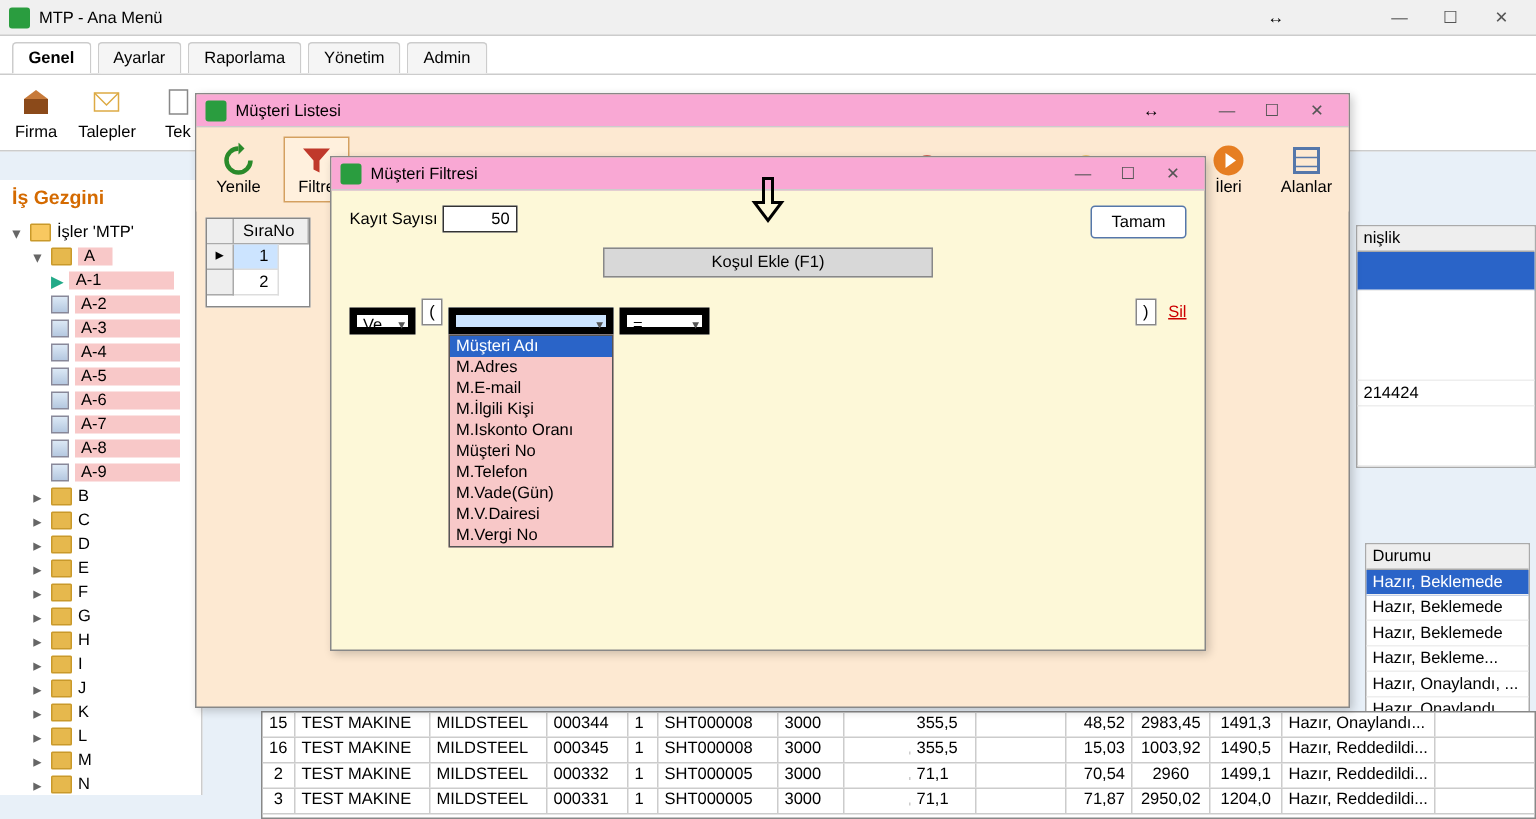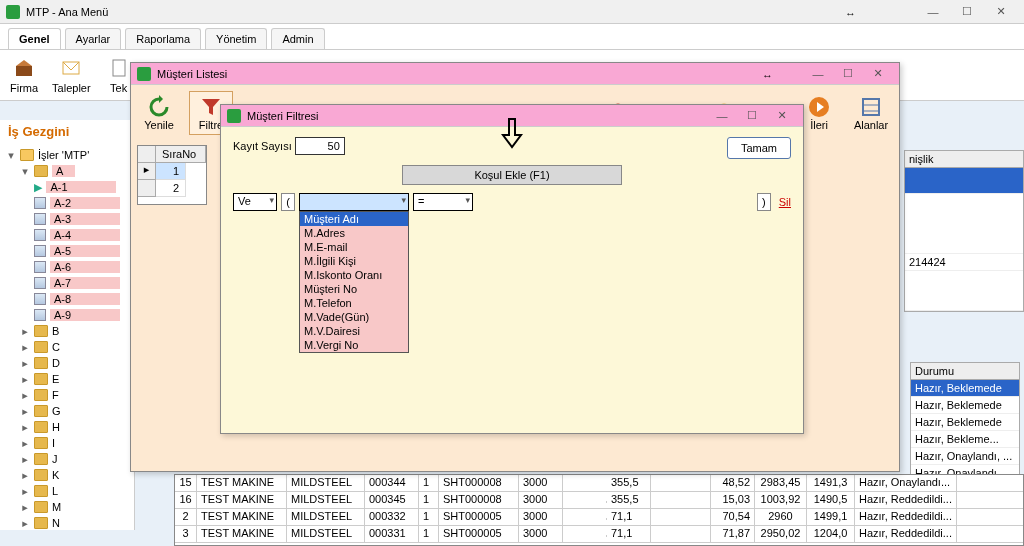--- a/index.html
+++ b/index.html
@@ -47,21 +47,21 @@
   .gridRow.sel .cell { background:#cce4ff; }
 
   .filtre { left: 220px; top: 104px; width: 584px; height: 330px; background: #fdf8d8; }
   .filtre .body { padding: 10px 12px; position:relative; height: calc(100% - 22px);}
   .numbox { width:50px; height:18px; border:1px solid #333; text-align:right; padding:1px 4px; background:#fff;}
   .tamam { position:absolute; right:12px; top:10px; width:64px; height:22px; background:#fff; border:1px solid #57a; border-radius:3px; text-align:center; line-height:20px;}
   .kosul { width:220px; height:20px; margin:10px auto 0; background:#d8d8d8; border:1px solid #888; text-align:center; line-height:18px;}
   .arrow { position:absolute; left:50%; top:-10px; transform:translateX(-50%);}
   .arrow svg { width:30px; height:32px;}
   .row { display:flex; align-items:center; gap:4px; margin-top:8px; position:relative;}
-  .dd { height:18px; border:1px solid #000000; background:#fff; position:relative;}
+  .dd { height:18px; border:5px solid #000000; background:#fff; position:relative;margin-top:12px;}
   .dd::after { content:"▾"; position:absolute; right:2px; top:1px; font-size:9px; color:#555;}
   .ddVe { width:44px; }
   .paren { width:14px; text-align:center; border:1px solid #888; background:#fff; height:18px; line-height:16px;}
   .ddField { width:110px; background:#cce4ff;}
   .ddOp { width:60px;}
   .sil { color:#c00; text-decoration:underline; margin-left:4px;}
   .dropdown { position:absolute; top:100%; left:66px; width:110px; background:#f8c8c8; border:1px solid #555; z-index:5;}
   .dropdown div { padding:1px 4px; }
   .dropdown .sel { background:#2a64c8; color:#fff; }
 

